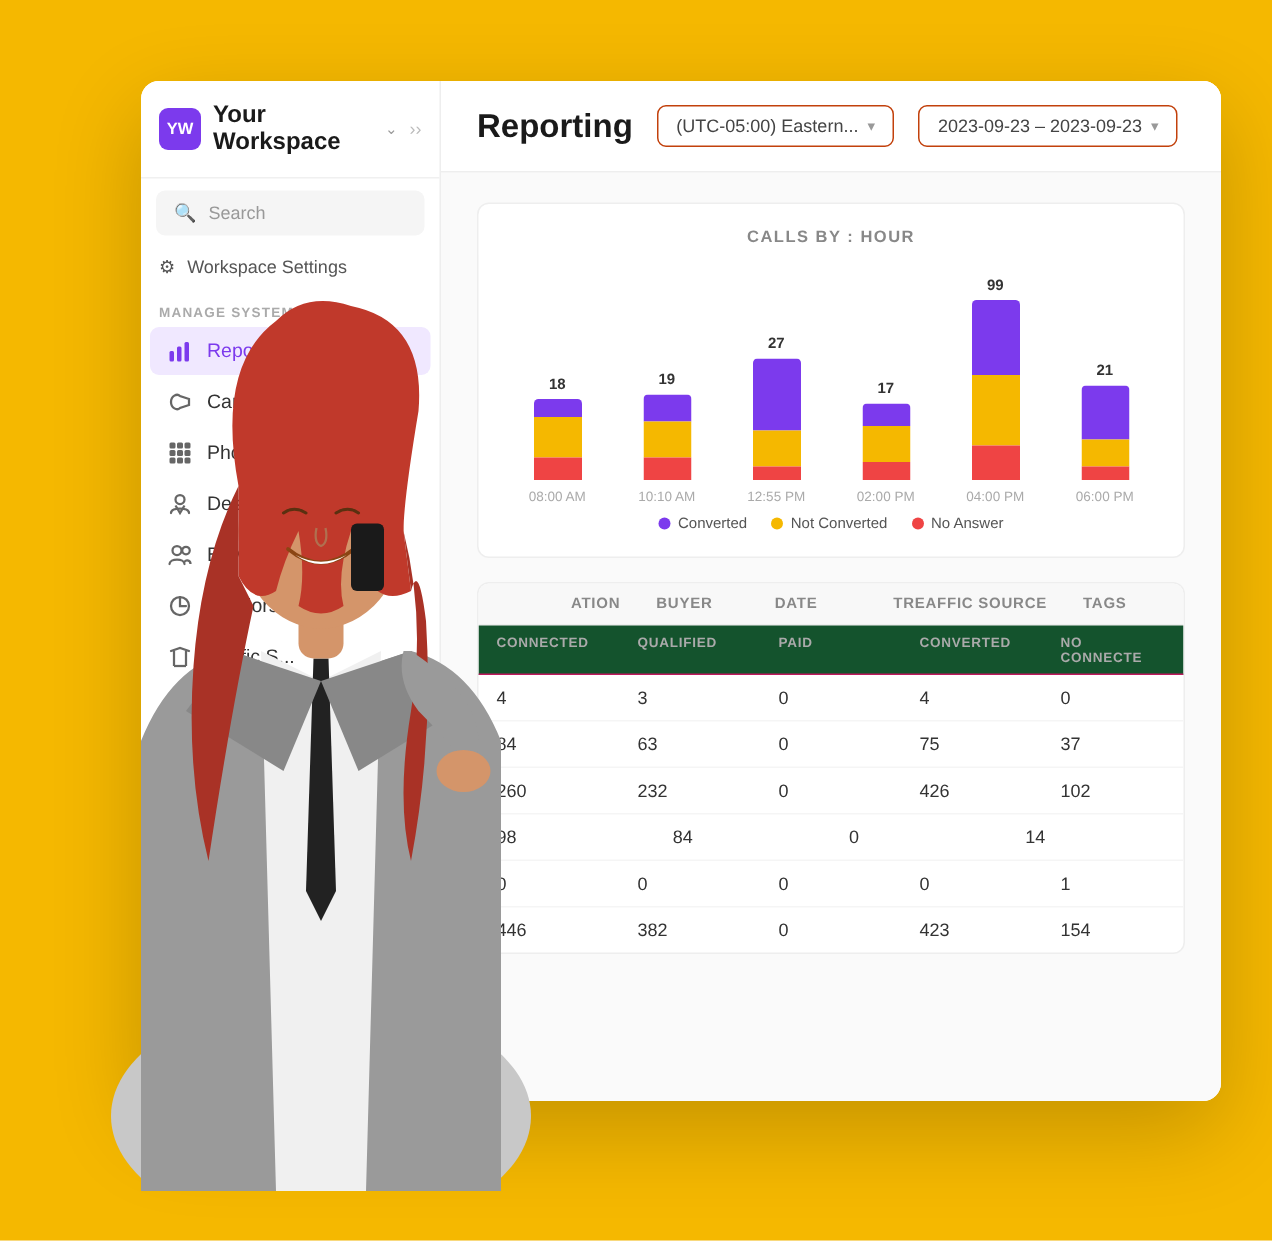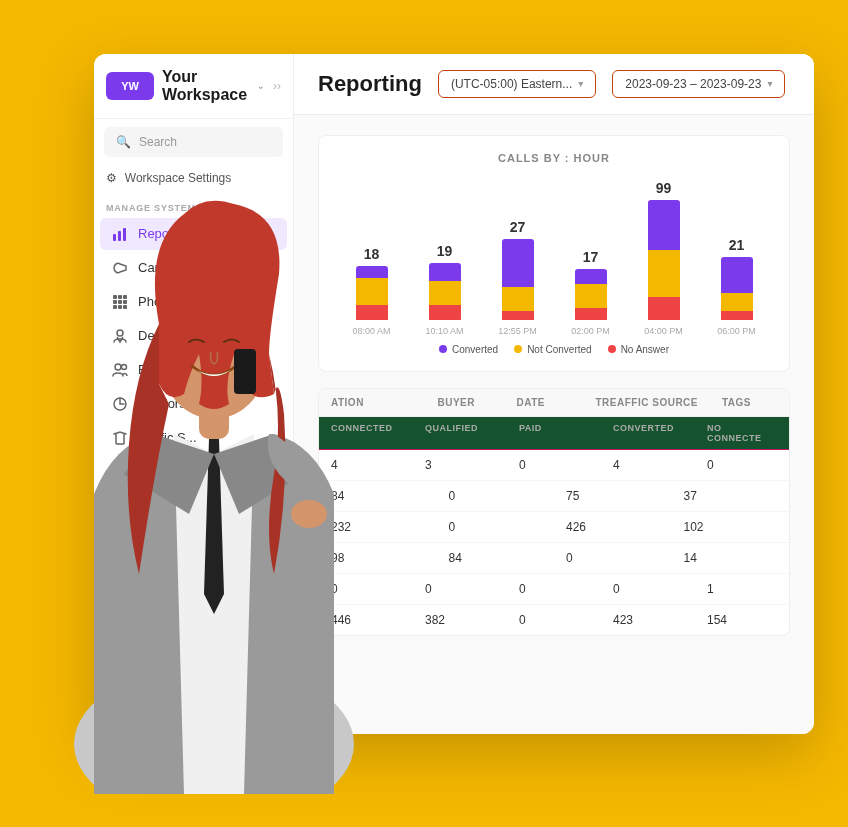--- a/index.html
+++ b/index.html
@@ -48,21 +48,21 @@
 
     .sidebar-header {
       display: flex;
       align-items: center;
       padding: 14px 12px;
       border-bottom: 1px solid #f0f0f0;
       gap: 8px;
     }
 
     .workspace-logo {
-      width: 48px;
+      width: 28px;
       height: 28px;
       background: #7C3AED;
       border-radius: 6px;
       display: flex;
       align-items: center;
       justify-content: center;
       color: white;
       font-weight: 700;
       font-size: 11px;
       flex-shrink: 0;
@@ -234,21 +234,21 @@
 
     .bar-group {
       display: flex;
       flex-direction: column;
       align-items: center;
       gap: 2px;
       flex: 1;
     }
 
     .bar-label-top {
-      font-size: 14px;
+      font-size: 10px;
       font-weight: 600;
       color: #333;
       margin-bottom: 2px;
     }
 
     .bar-stack {
       display: flex;
       flex-direction: column;
       align-items: center;
       width: 32px;
@@ -305,21 +305,21 @@
       padding: 8px 12px;
       font-size: 10px;
       font-weight: 600;
       color: #888;
       text-transform: uppercase;
       letter-spacing: 0.5px;
       flex: 1;
       white-space: nowrap;
     }
 
-    .table-header-cell.wide { flex: 1.5; }
+    .table-header-cell.wide { flex: 1.5; text-align: right; }
 
     .table-subheader-row {
       display: flex;
       background: #14532d;
       border-bottom: 1px solid #be185d;
     }
 
     .table-subheader-cell {
       padding: 6px 12px;
       font-size: 9px;
@@ -582,25 +582,27 @@
 
           <div class="table-data-row">
             <div class="table-data-cell">4</div>
             <div class="table-data-cell">3</div>
             <div class="table-data-cell">0</div>
             <div class="table-data-cell">4</div>
             <div class="table-data-cell">0</div>
           </div>
           <div class="table-data-row">
             <div class="table-data-cell">84</div>
+            <div class="table-data-cell">63</div>
             <div class="table-data-cell">0</div>
             <div class="table-data-cell">75</div>
             <div class="table-data-cell">37</div>
           </div>
           <div class="table-data-row">
+            <div class="table-data-cell">260</div>
             <div class="table-data-cell">232</div>
             <div class="table-data-cell">0</div>
             <div class="table-data-cell">426</div>
             <div class="table-data-cell">102</div>
           </div>
           <div class="table-data-row">
             <div class="table-data-cell">98</div>
             <div class="table-data-cell">84</div>
             <div class="table-data-cell">0</div>
             <div class="table-data-cell">14</div>

